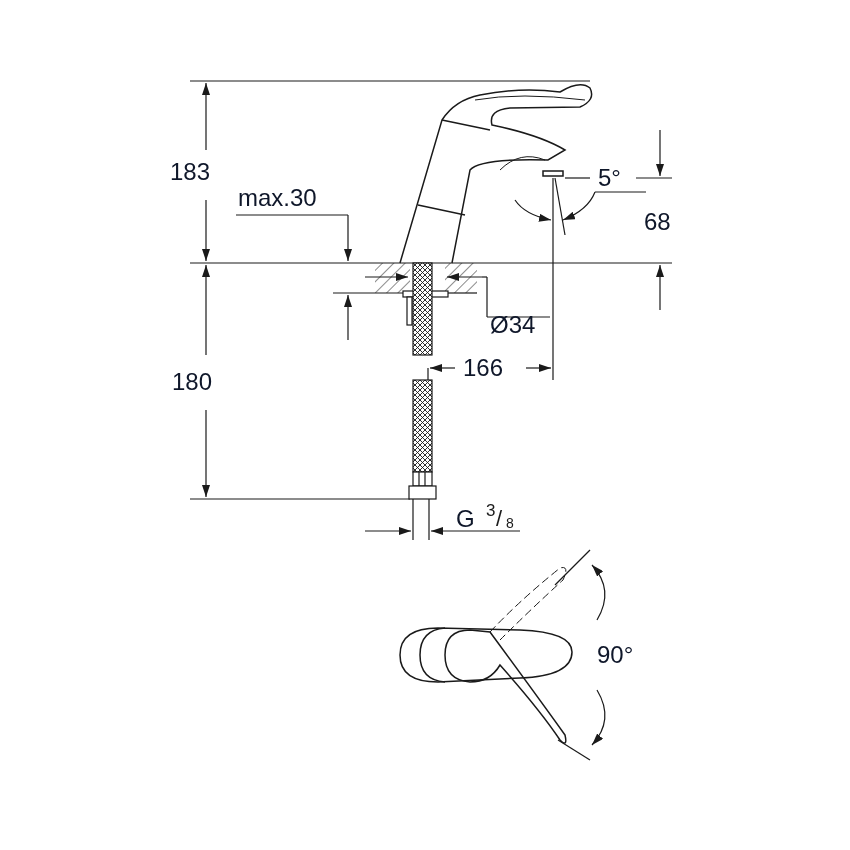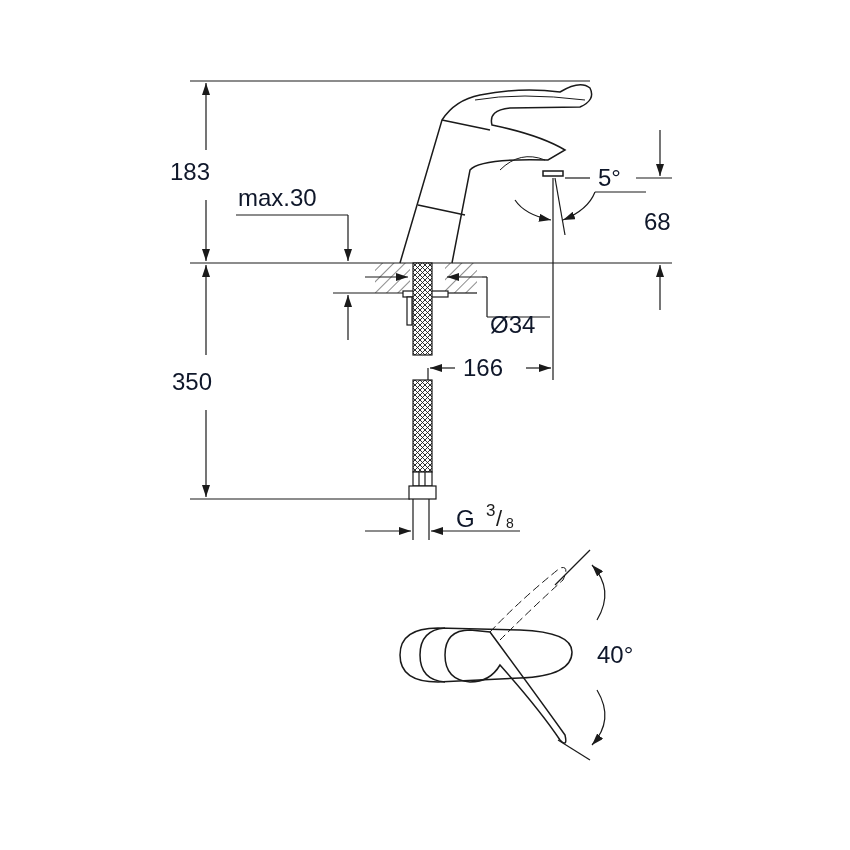--- a/index.html
+++ b/index.html
@@ -105,18 +105,18 @@
     <path d="M597 690 Q615 720 592 745" marker-end="url(#arr)"></path>
   </g>
 </svg>
 
 <div class="lbl" style="left:170px; top:160px;">183</div>
 <div class="lbl" style="left:238px; top:186px;">max.30</div>
 <div class="lbl" style="left:598px; top:166px;">5°</div>
 <div class="lbl" style="left:644px; top:210px;">68</div>
 <div class="lbl" style="left:490px; top:288px;margin-top:25px;">Ø34</div>
 <div class="lbl" style="left:463px; top:356px;">166</div>
-<div class="lbl" style="left:172px; top:370px;">350</div>
+<div class="lbl" style="left:172px; top:370px;">180</div>
 <div class="lbl" style="left:456px; top:507px;">G</div>
 <div class="sup" style="left:486px; top:502px;">3</div>
 <div class="sup" style="left:496px; top:508px; font-size:22px;">/</div>
 <div class="sup" style="left:506px; top:516px; font-size:14px;">8</div>
-<div class="lbl" style="left:597px; top:643px;">40°</div>
+<div class="lbl" style="left:597px; top:643px;">90°</div>
 
 </body></html>

